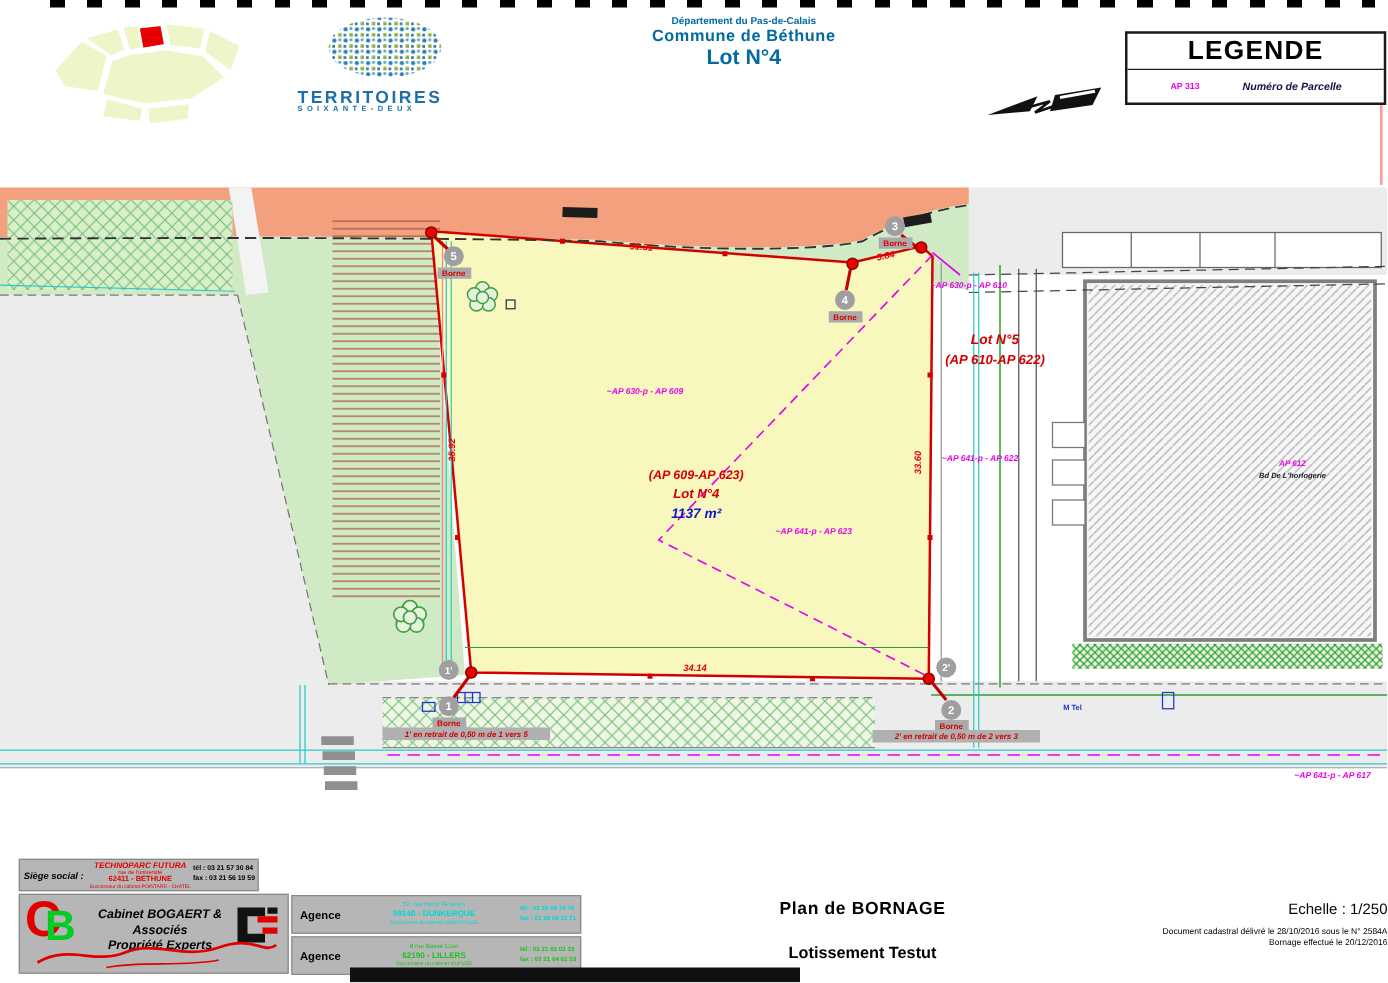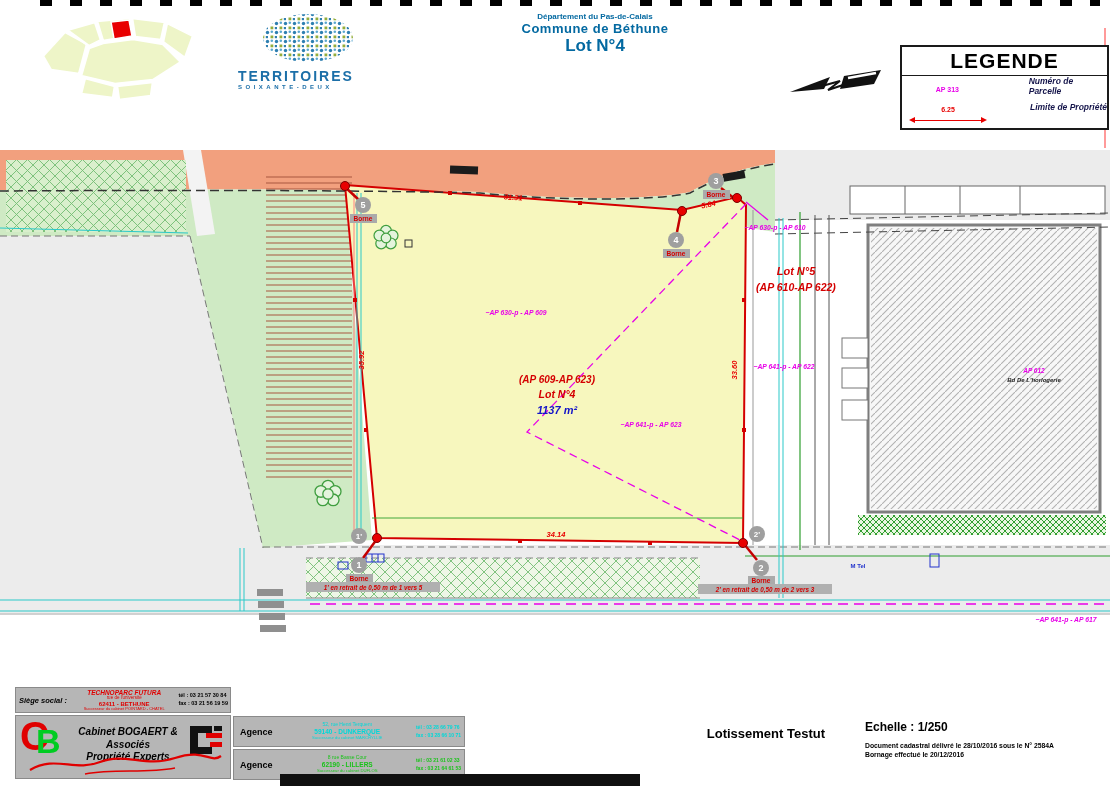--- a/index.html
+++ b/index.html
@@ -9,44 +9,44 @@
   
   #topdash{left:40px;top:0;width:1060px;height:6px;
     background:repeating-linear-gradient(90deg,#000 0 12px,transparent 12px 30px);}
   
   #htitle{left:380px;top:12px;width:430px;text-align:center;color:#0369a1;}
   #htitle .l1{font-size:8px;font-weight:bold;}
   #htitle .l2{font-size:13px;font-weight:bold;letter-spacing:.5px;}
   #htitle .l3{font-size:17px;font-weight:bold;}
   #htitle .l4{font-size:12px;font-weight:bold;}
   
-  #legend{left:900px;top:25px;width:205px;border:2px solid #1a1a1a;background:#fff;margin-top:20px;}
+  #legend{left:900px;top:25px;width:205px;border:2px solid #1a1a1a;background:#fff;}
   #legend .lg-title{font-size:21px;font-weight:bold;text-align:center;
      border-bottom:1.5px solid #1a1a1a;padding:2px 0;letter-spacing:1px;}
-  .lg-row{display:flex;height:26px;gap:36px;}
+  .lg-row{display:flex;align-items:center;height:26px;}
   .lg-sym{width:92px;display:flex;justify-content:center;align-items:center;}
   .lg-lab{font-size:8.5px;font-weight:bold;font-style:italic;color:#14144a;}
   .lg-parcel{color:#e800e8;font-size:7px;font-weight:bold;}
   .lg-dash{width:72px;border-top:2px dashed #e800e8;}
   .lim{position:relative;width:78px;height:14px;}
   .lim-val{position:absolute;left:0;right:0;top:-2px;text-align:center;
      color:#e80000;font-size:7px;font-weight:bold;}
   .lim-line{position:absolute;left:4px;right:4px;bottom:1px;border-top:1.6px solid #e80000;}
   .lim-line::before,.lim-line::after{content:"";position:absolute;top:-4px;width:0;height:0;
      border-top:3px solid transparent;border-bottom:3px solid transparent;}
   .lim-line::before{left:-4px;border-right:6px solid #e80000;}
   .lim-line::after{right:-4px;border-left:6px solid #e80000;}
   #pinkedge{left:1104px;top:28px;width:2px;height:120px;background:#ff9a9a;}
   
   #logo{left:238px;top:12px;width:140px;text-align:left;}
   #logo .t1{color:#1c6fa8;font-weight:bold;font-size:14px;letter-spacing:2px;}
   #logo .t2{color:#1c6fa8;font-weight:bold;font-size:6px;letter-spacing:3.5px;}
   
   .blk{background:#b6b6b6;border:1px solid #8a8a8a;box-sizing:border-box;}
-  #siege{left:15px;top:687px;width:216px;height:26px;display:flex;align-items:center;}
+  #siege{left:15px;top:687px;width:192px;height:26px;display:flex;align-items:center;}
   #siege .sl{font-size:7.5px;font-weight:bold;font-style:italic;padding:0 3px;white-space:nowrap;}
   #siege .sc{flex:1;text-align:center;line-height:1;}
   #siege .r1{color:#e00000;font-size:6.5px;font-weight:bold;font-style:italic;}
   #siege .r2{color:#e00000;font-size:4.5px;}
   #siege .r3{color:#e00000;font-size:6px;font-weight:bold;}
   #siege .r4{color:#e00000;font-size:4px;}
   #siege .ph{font-size:5.5px;font-weight:bold;padding-right:2px;line-height:1.4;white-space:nowrap;}
   #cabblk{left:15px;top:715px;width:216px;height:64px;display:flex;align-items:flex-start;padding-top:4px;}
   .cb{position:relative;width:52px;height:44px;}
   .cb .c{position:absolute;left:4px;top:-6px;font-size:40px;font-weight:bold;color:#e00000;}
@@ -54,22 +54,22 @@
   #cabblk .ct{flex:1;text-align:center;font-weight:bold;font-style:italic;font-size:10px;line-height:1.25;padding-top:6px;}
   #sig{left:25px;top:750px;width:200px;height:28px;}
   .agrow{left:233px;width:232px;height:31px;display:flex;align-items:center;}
   .agrow .al{font-size:9px;font-weight:bold;padding:0 6px;}
   .agrow .ac{flex:1;text-align:center;line-height:1.15;}
   .agrow .aph{font-size:5px;font-weight:bold;padding-right:3px;line-height:1.5;white-space:nowrap;}
   .cyan{color:#00d8d8;}.grn{color:#19c319;}
   .a1{font-size:5px;}.a2{font-size:6.5px;font-weight:bold;}.a3{font-size:4.2px;}
   #doc{left:555px;top:718px;width:270px;text-align:center;font-weight:bold;}
   #doc .d1{font-size:14px;letter-spacing:.5px;}
-  #doc .d2,#doc .d3{font-size:13px;margin-top:8px;text-align:right;}
-  #escale{left:865px;top:720px;width:245px;text-align:left;font-weight:bold;}
+  #doc .d2,#doc .d3{font-size:13px;margin-top:20px;}
+  #escale{left:865px;top:720px;width:245px;text-align:right;font-weight:normal;}
   #escale .e1{font-size:12px;}
   #escale .e2{font-size:6.8px;margin-top:8px;}
   #escale .e3{font-size:6.8px;margin-top:2px;}
   #botbar{left:280px;top:774px;width:360px;height:12px;background:#101010;}
 </style>
 </head>
 <body>
 
 <div id="page">
 
@@ -340,29 +340,20 @@
   </svg>
 
   <div class="abs" id="legend">
     <div class="lg-title">LEGENDE</div>
     <div class="lg-row">
       <div class="lg-sym">
           <span class="lg-parcel">AP 313</span>
         </div>
       <div class="lg-lab">Numéro de Parcelle</div>
     </div>
-    <div class="lg-row">
-      <div class="lg-sym">
-        <div class="lim">
-          <span class="lim-val">6.25</span>
-          <div class="lim-line"></div>
-        </div>
-      </div>
-      <div class="lg-lab">Limite de Propriété</div>
-    </div>
   </div>
 
   <div class="abs blk" id="siege">
     <div class="sl">Siège social :</div>
     <div class="sc">
       <div class="r1">TECHNOPARC FUTURA</div>
       <div class="r2">rue de l'université</div>
       <div class="r3">62411 - BETHUNE</div>
       <div class="r4">Successeur du cabinet POINTARD - CHATEL</div>
     </div>
@@ -413,20 +404,21 @@
       <div class="a2">62190 - LILLERS</div>
       <div class="a3">Successeur du cabinet DUFLOS</div>
     </div>
     <div class="aph grn">
       <div>tél : 03 21 61 02 33</div>
       <div>fax : 03 21 64 61 53</div>
     </div>
   </div>
 
   <div class="abs" id="doc">
+    <div class="d1">Plan de BORNAGE</div>
     <div class="d2">Lotissement Testut</div>
   </div>
 
   <div class="abs" id="escale">
     <div class="e1">Echelle : 1/250</div>
     <div class="e2">Document cadastral délivré le 28/10/2016 sous le N° 2584A</div>
     <div class="e3">Bornage effectué le 20/12/2016</div>
   </div>
 
   <div class="abs" id="botbar"></div>

